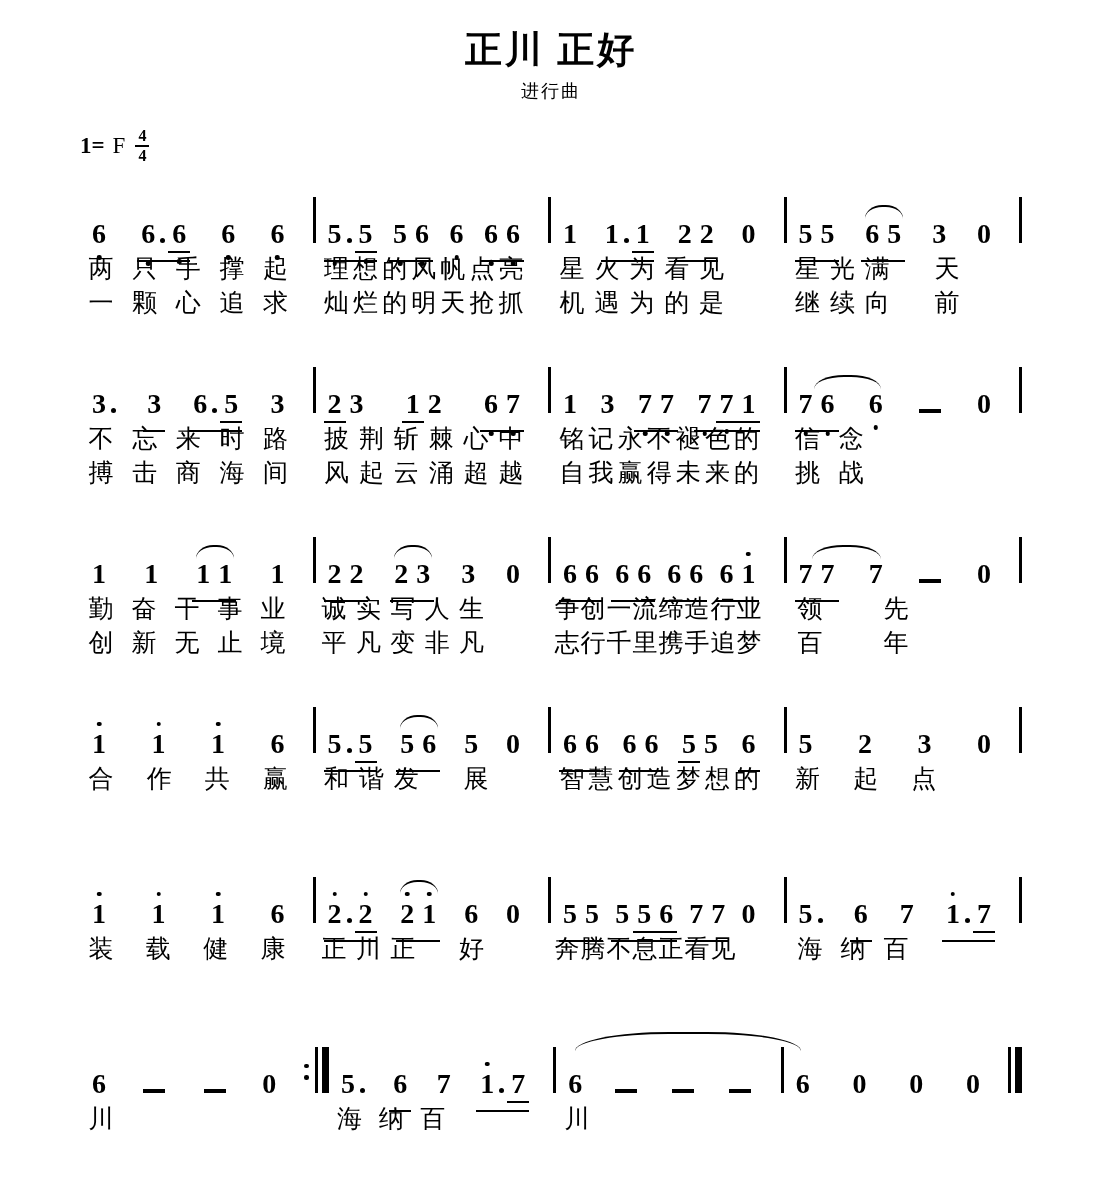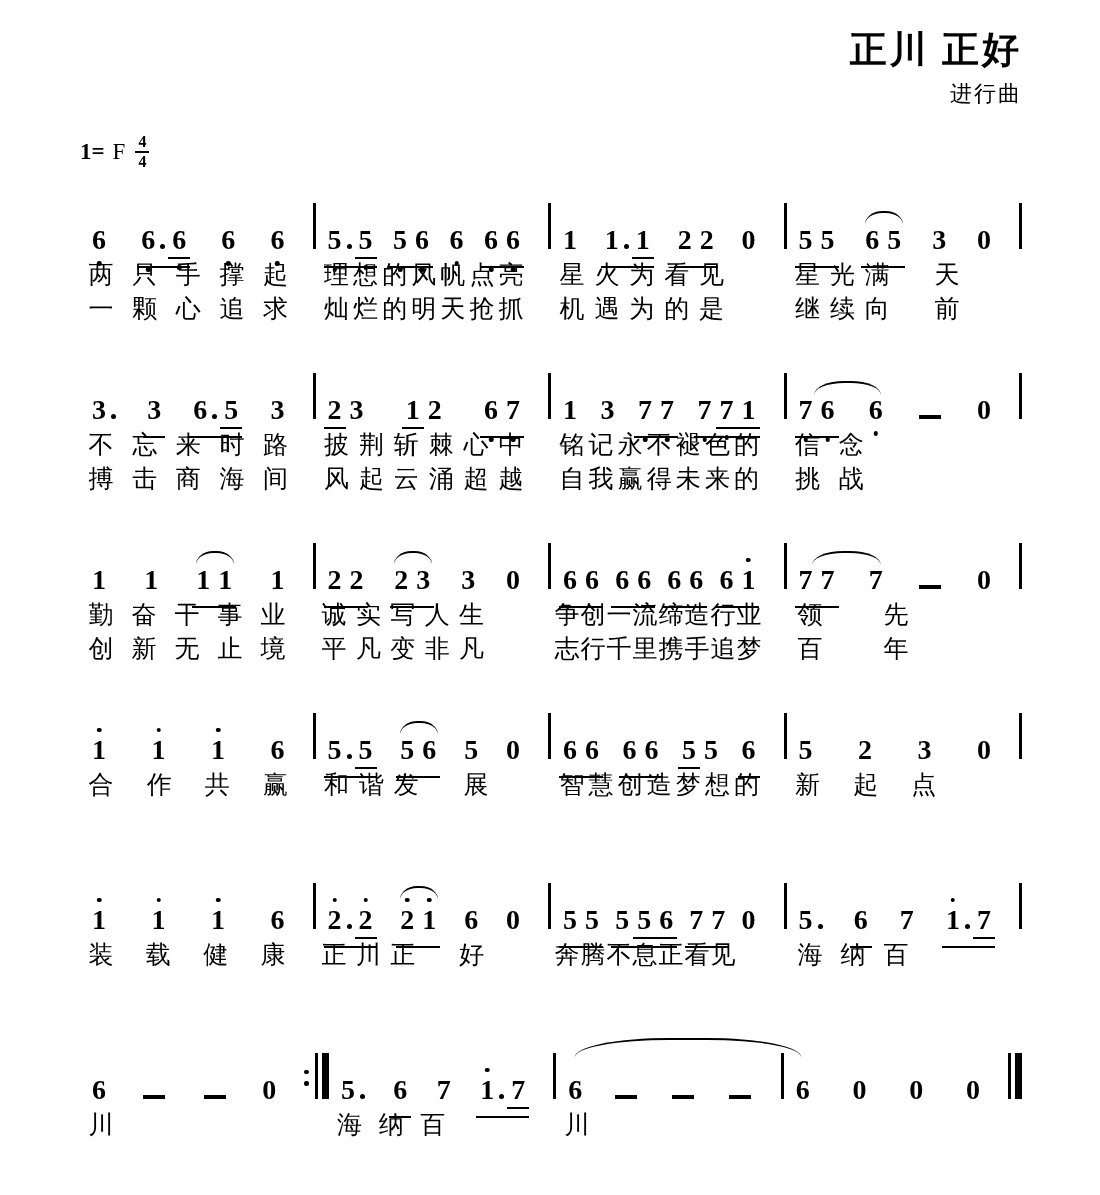--- a/index.html
+++ b/index.html
@@ -1,22 +1,22 @@
 <!DOCTYPE html>
 <html><head>
 <meta charset="utf-8">
 <style>
   html,body{margin:0;padding:0;background:#fff;}
   body{width:1100px;height:1195px;overflow:hidden;color:#000;
        font-family:"Liberation Serif", serif;}
   .page{padding:24px 78px 0 80px;box-sizing:border-box;}
 
-  .hdr{text-align:right;}
+  .hdr{text-align:center;}
   .title{font-size:37px;font-weight:600;letter-spacing:3px;line-height:1.1;margin:6px 0 0 0;}
-  .subtitle{font-size:22px;margin-top:8px;letter-spacing:2px;font-family:Liberation Mono, monospace;}
+  .subtitle{font-size:18px;margin-top:8px;letter-spacing:2px;font-family:Liberation Mono, monospace;}
 
   .keysig{margin-top:26px;font-size:23px;font-weight:bold;display:flex;align-items:center;height:34px;}
   .keysig .tonic{margin-left:8px;font-weight:normal;font-family:"Liberation Serif",serif;}
   .frac{display:inline-flex;flex-direction:column;align-items:center;margin-left:10px;line-height:1;font-size:16px;font-weight:bold;}
   .frac .top{border-bottom:2px solid #000;padding:0 3px 1px 3px;}
   .frac .bot{padding-top:1px;}
 
   .score{margin-top:18px;}
   .score-line{height:170px;}
 

